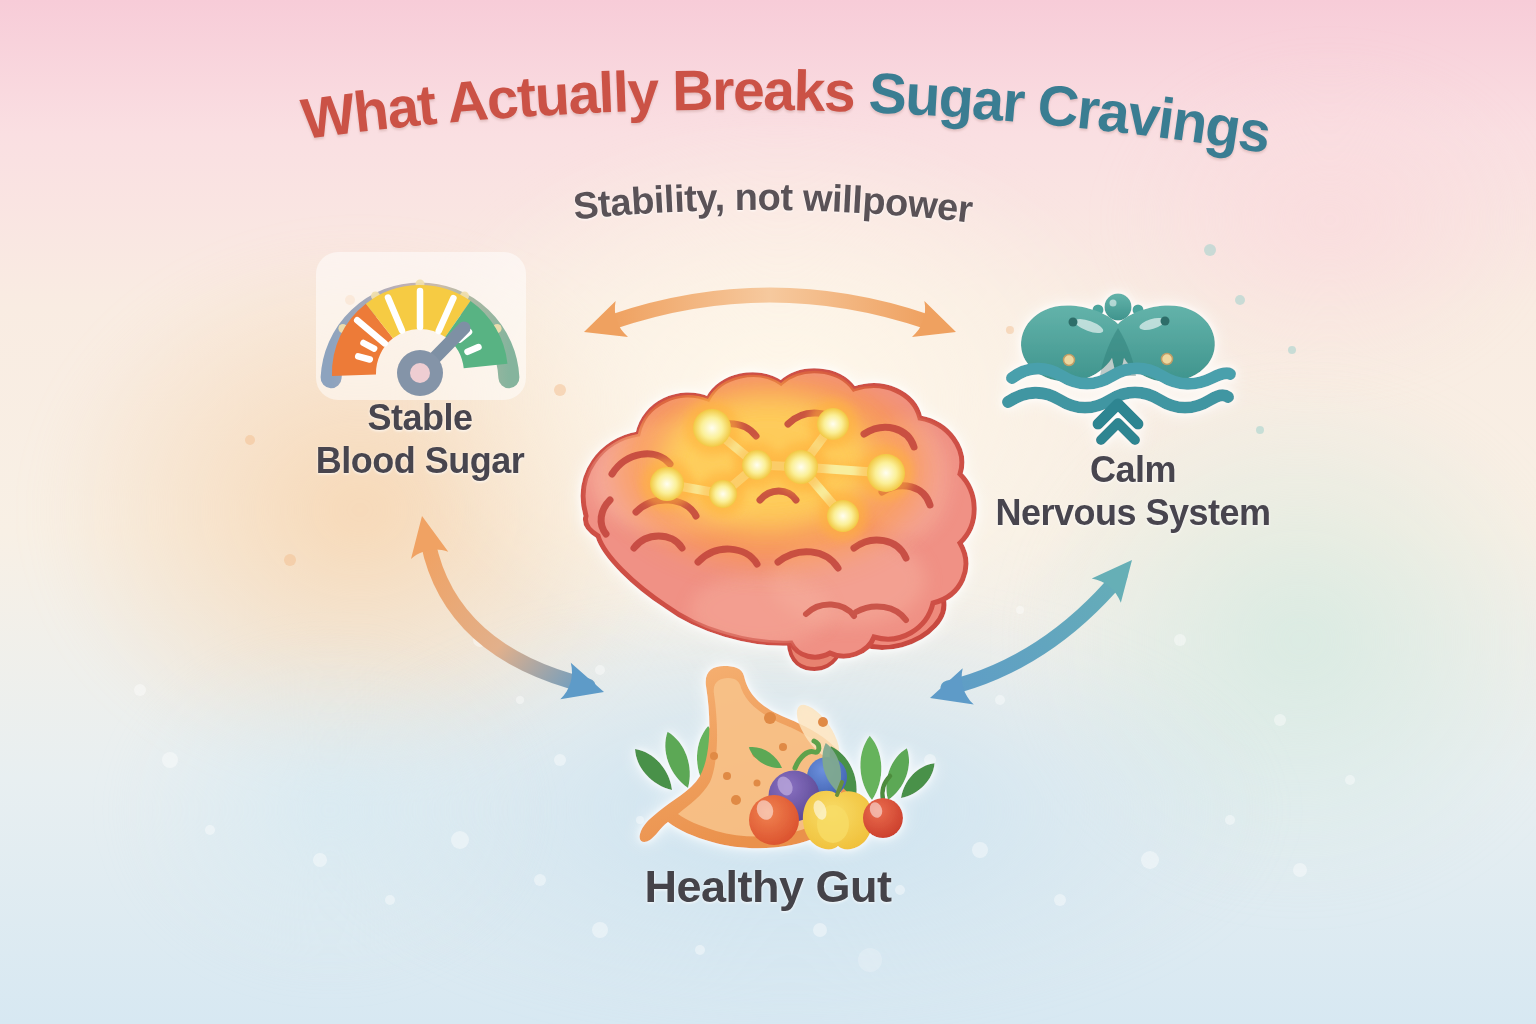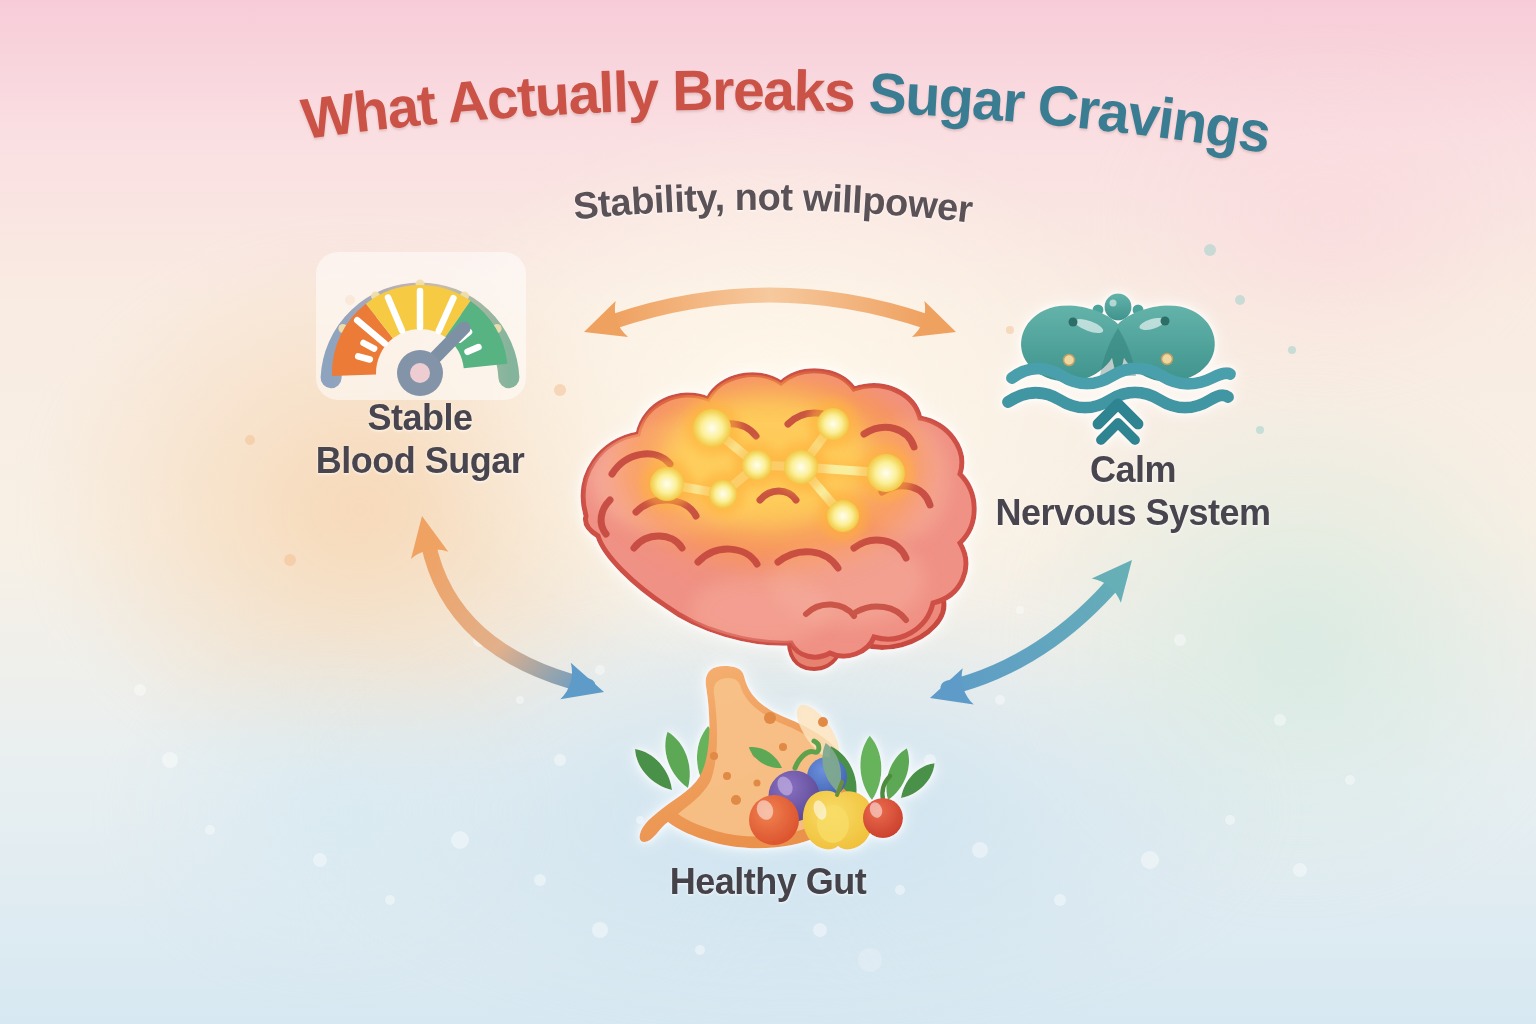--- a/index.html
+++ b/index.html
@@ -13,21 +13,21 @@
   .blob5{left:1120px;top:60px;width:420px;height:320px;background:radial-gradient(closest-side,rgba(250,215,220,.6),rgba(250,215,220,0));filter:blur(24px);}
   .blob6{left:120px;top:640px;width:420px;height:340px;background:radial-gradient(closest-side,rgba(213,233,242,.7),rgba(213,233,242,0));filter:blur(20px);}
   svg.scene{position:absolute;left:0;top:0;}
   .title-text{font-weight:700;font-size:57px;letter-spacing:-1.5px;
     filter:drop-shadow(0 2px 1px rgba(120,60,50,.18));}
   .subtitle-text{font-weight:700;font-size:38px;letter-spacing:-0.5px;
     filter:drop-shadow(0 1px 1px rgba(255,255,255,.8));}
   .label{position:absolute;text-align:center;font-weight:700;color:#48454e;
     font-size:36px;line-height:1.2;letter-spacing:-0.5px;
     text-shadow:0 1px 3px rgba(255,255,255,.85);}
-  .label.gut{font-size:36px;color:#454349;}
+  .label.gut{font-size:45px;color:#454349;}
 </style>
 </head>
 <body>
 
 <div class="stage">
 
   <div class="blob blob1"></div>
   <div class="blob blob5"></div>
   <div class="blob blob4"></div>
   <div class="blob blob3"></div>

